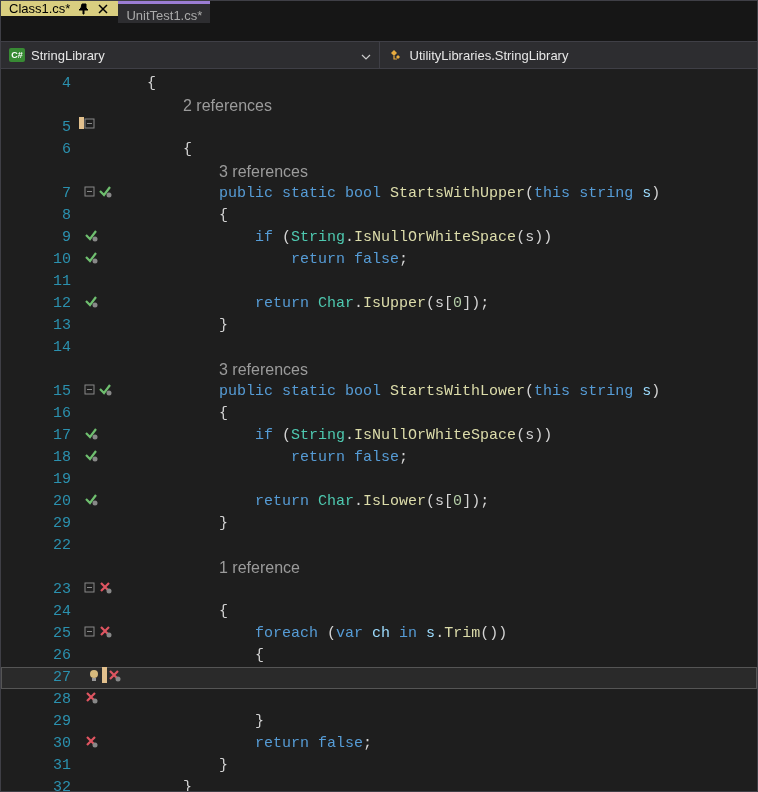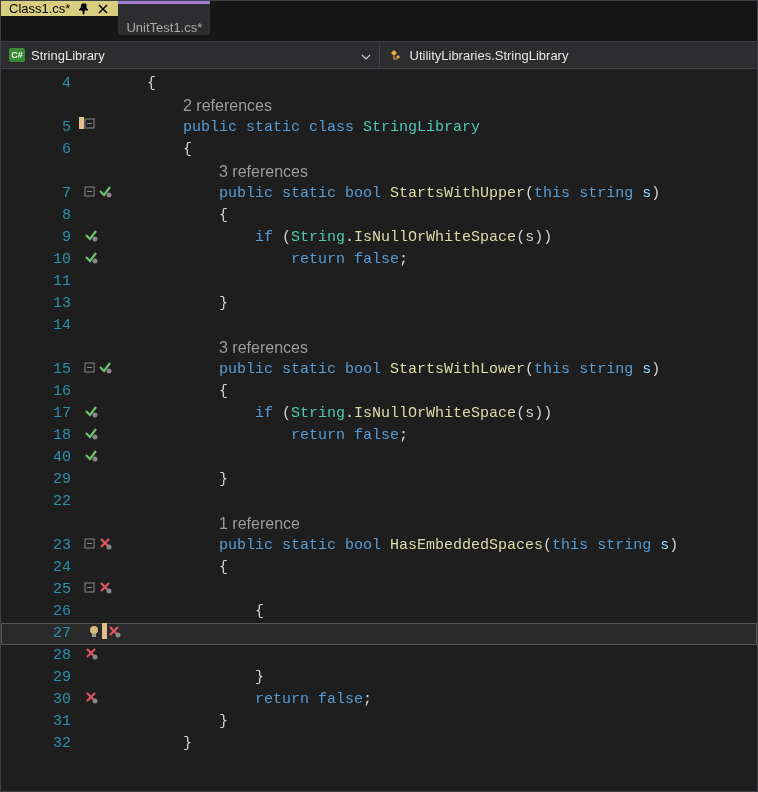--- a/index.html
+++ b/index.html
@@ -46,21 +46,21 @@
     background: var(--bg-darker);
   }
   .tab {
     display:flex; align-items:center; gap:6px;
     padding:0 8px;
     font-family: 'Segoe UI', sans-serif;
     font-size:13px;
     cursor:pointer;
   }
   .tab.active { background:var(--tab-active-bg); color:var(--tab-active-fg); }
-  .tab.inactive { background:var(--tab-inactive-bg); color:var(--tab-inactive-fg); border-top:3px solid var(--purple-strip); padding-top:16px; }
+  .tab.inactive { background:var(--tab-inactive-bg); color:var(--tab-inactive-fg); border-top:3px solid var(--purple-strip); padding-top:4px; }
   .tab .pin, .tab .close { width:14px; height:14px; display:inline-flex; align-items:center; justify-content:center; }
   .tab.active .close svg path, .tab.active .pin svg path { fill:#000; stroke:#000; }
   
   .navbar {
     display:flex; height:28px; background:var(--dropdown-bg);
     border-top:1px solid #3f3f46; border-bottom:1px solid #3f3f46;
   }
   .nav-dd {
     display:flex; align-items:center; gap:6px;
     padding:0 8px;
@@ -197,21 +197,20 @@
     <div class="linenum">5</div>
     <div class="margin">
         <span class="changebar mod"></span>
         <span class="fold">
           <svg width="11" height="11">
             <rect x="1" y="1" width="9" height="9"></rect>
             <line x1="3" y1="5.5" x2="8" y2="5.5"></line>
           </svg>
         </span>
       </div>
-    <div class="code">    <span class="kw">public static class </span><span class="ty">StringLibrary</span></div>
   </div>
 
   <div class="row">
     <div class="linenum">6</div>
     <div class="margin"></div>
     <div class="code">    <span class="pu">{</span></div>
   </div>
 
   <div class="row">
     <div class="linenum"></div>
@@ -269,20 +268,32 @@
       </div>
     <div class="code">                <span class="kw">return </span><span class="kw">false</span><span class="pu">;</span></div>
   </div>
 
   <div class="row">
     <div class="linenum">11</div>
       <div class="margin"></div>
       <div class="code"></div>
   </div>
 
+  <div class="row">
+    <div class="linenum">12</div>
+    <div class="margin">
+        <span class="testglyph">
+          <svg width="14" height="14">
+            <path d="M2 7 L6 11 L12 3" stroke="#6fbf6f" stroke-width="2.2" fill="none"></path>
+            <circle cx="11" cy="11" r="2.5" fill="#888"></circle>
+          </svg>
+        </span>
+      </div>
+    <div class="code">            <span class="kw">return </span><span class="ty">Char</span><span class="pu">.</span><span class="me">IsUpper</span><span class="pu">(s[</span><span class="nu">0</span><span class="pu">]);</span></div>
+  </div>
 
   <div class="row">
     <div class="linenum">13</div>
       <div class="margin"></div>
     <div class="code">        <span class="pu">}</span></div>
   </div>
 
   <div class="row">
     <div class="linenum">14</div>
       <div class="margin"></div>
@@ -339,31 +350,37 @@
         <span class="testglyph">
           <svg width="14" height="14">
             <path d="M2 7 L6 11 L12 3" stroke="#6fbf6f" stroke-width="2.2" fill="none"></path>
             <circle cx="11" cy="11" r="2.5" fill="#888"></circle>
           </svg>
         </span>
       </div>
     <div class="code">                <span class="kw">return </span><span class="kw">false</span><span class="pu">;</span></div>
   </div>
 
-
-  <div class="row">
-    <div class="linenum">40</div>
-    <div class="margin">
-        <span class="testglyph">
-          <svg width="14" height="14">
-            <path d="M2 7 L6 11 L12 3" stroke="#6fbf6f" stroke-width="2.2" fill="none"></path>
-            <circle cx="11" cy="11" r="2.5" fill="#888"></circle>
-          </svg>
-        </span>
-      </div>
+  <div class="row">
+    <div class="linenum">19</div>
+      <div class="margin"></div>
+      <div class="code"></div>
+  </div>
+
+  <div class="row">
+    <div class="linenum">20</div>
+    <div class="margin">
+        <span class="testglyph">
+          <svg width="14" height="14">
+            <path d="M2 7 L6 11 L12 3" stroke="#6fbf6f" stroke-width="2.2" fill="none"></path>
+            <circle cx="11" cy="11" r="2.5" fill="#888"></circle>
+          </svg>
+        </span>
+      </div>
+    <div class="code">            <span class="kw">return </span><span class="ty">Char</span><span class="pu">.</span><span class="me">IsLower</span><span class="pu">(s[</span><span class="nu">0</span><span class="pu">]);</span></div>
   </div>
 
   <div class="row">
     <div class="linenum">29</div>
       <div class="margin"></div>
     <div class="code">        <span class="pu">}</span></div>
   </div>
 
   <div class="row">
     <div class="linenum">22</div>
@@ -386,21 +403,20 @@
             <line x1="3" y1="5.5" x2="8" y2="5.5"></line>
           </svg>
         </span>
         <span class="testglyph">
           <svg width="14" height="14">
             <path d="M3 3 L11 11 M11 3 L3 11" stroke="#e05561" stroke-width="2.2"></path>
             <circle cx="11" cy="11" r="2.5" fill="#888"></circle>
           </svg>
         </span>
       </div>
-    <div class="code">        <span class="kw">public static </span><span class="kw">bool</span><span class="me"> HasEmbeddedSpaces</span><span class="pu">(</span><span class="kw">this </span><span class="kw">string</span><span class="id"> s</span><span class="pu">)</span></div>
   </div>
 
   <div class="row">
     <div class="linenum">24</div>
       <div class="margin"></div>
     <div class="code">        <span class="pu">{</span></div>
   </div>
 
   <div class="row">
     <div class="linenum">25</div>
@@ -411,20 +427,21 @@
             <line x1="3" y1="5.5" x2="8" y2="5.5"></line>
           </svg>
         </span>
         <span class="testglyph">
           <svg width="14" height="14">
             <path d="M3 3 L11 11 M11 3 L3 11" stroke="#e05561" stroke-width="2.2"></path>
             <circle cx="11" cy="11" r="2.5" fill="#888"></circle>
           </svg>
         </span>
       </div>
+    <div class="code">            <span class="kw">foreach </span><span class="pu">(</span><span class="kw">var</span><span class="id"> ch </span><span class="kw">in </span><span class="id">s</span><span class="pu">.</span><span class="me">Trim</span><span class="pu">())</span></div>
   </div>
 
   <div class="row">
     <div class="linenum">26</div>
       <div class="margin"></div>
     <div class="code">            <span class="pu">{</span></div>
   </div>
 
   <div class="row highlight">
     <div class="linenum">27</div>

